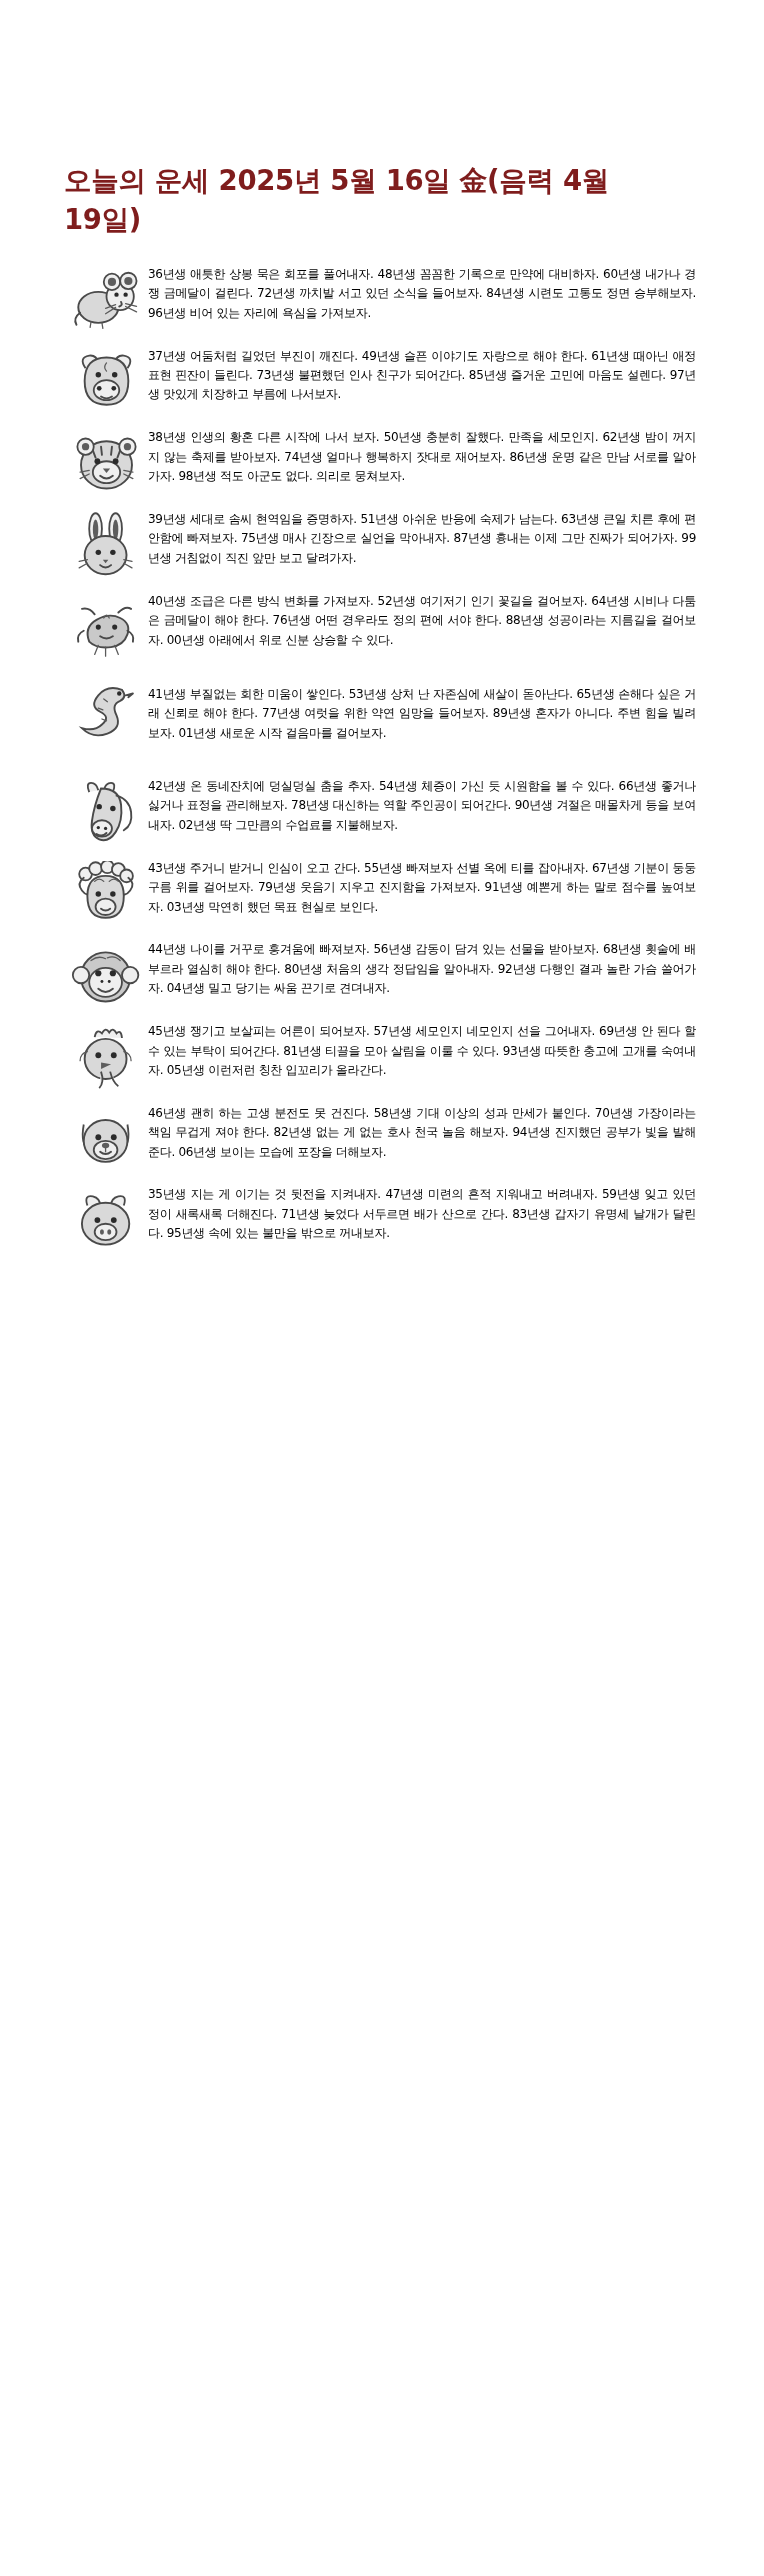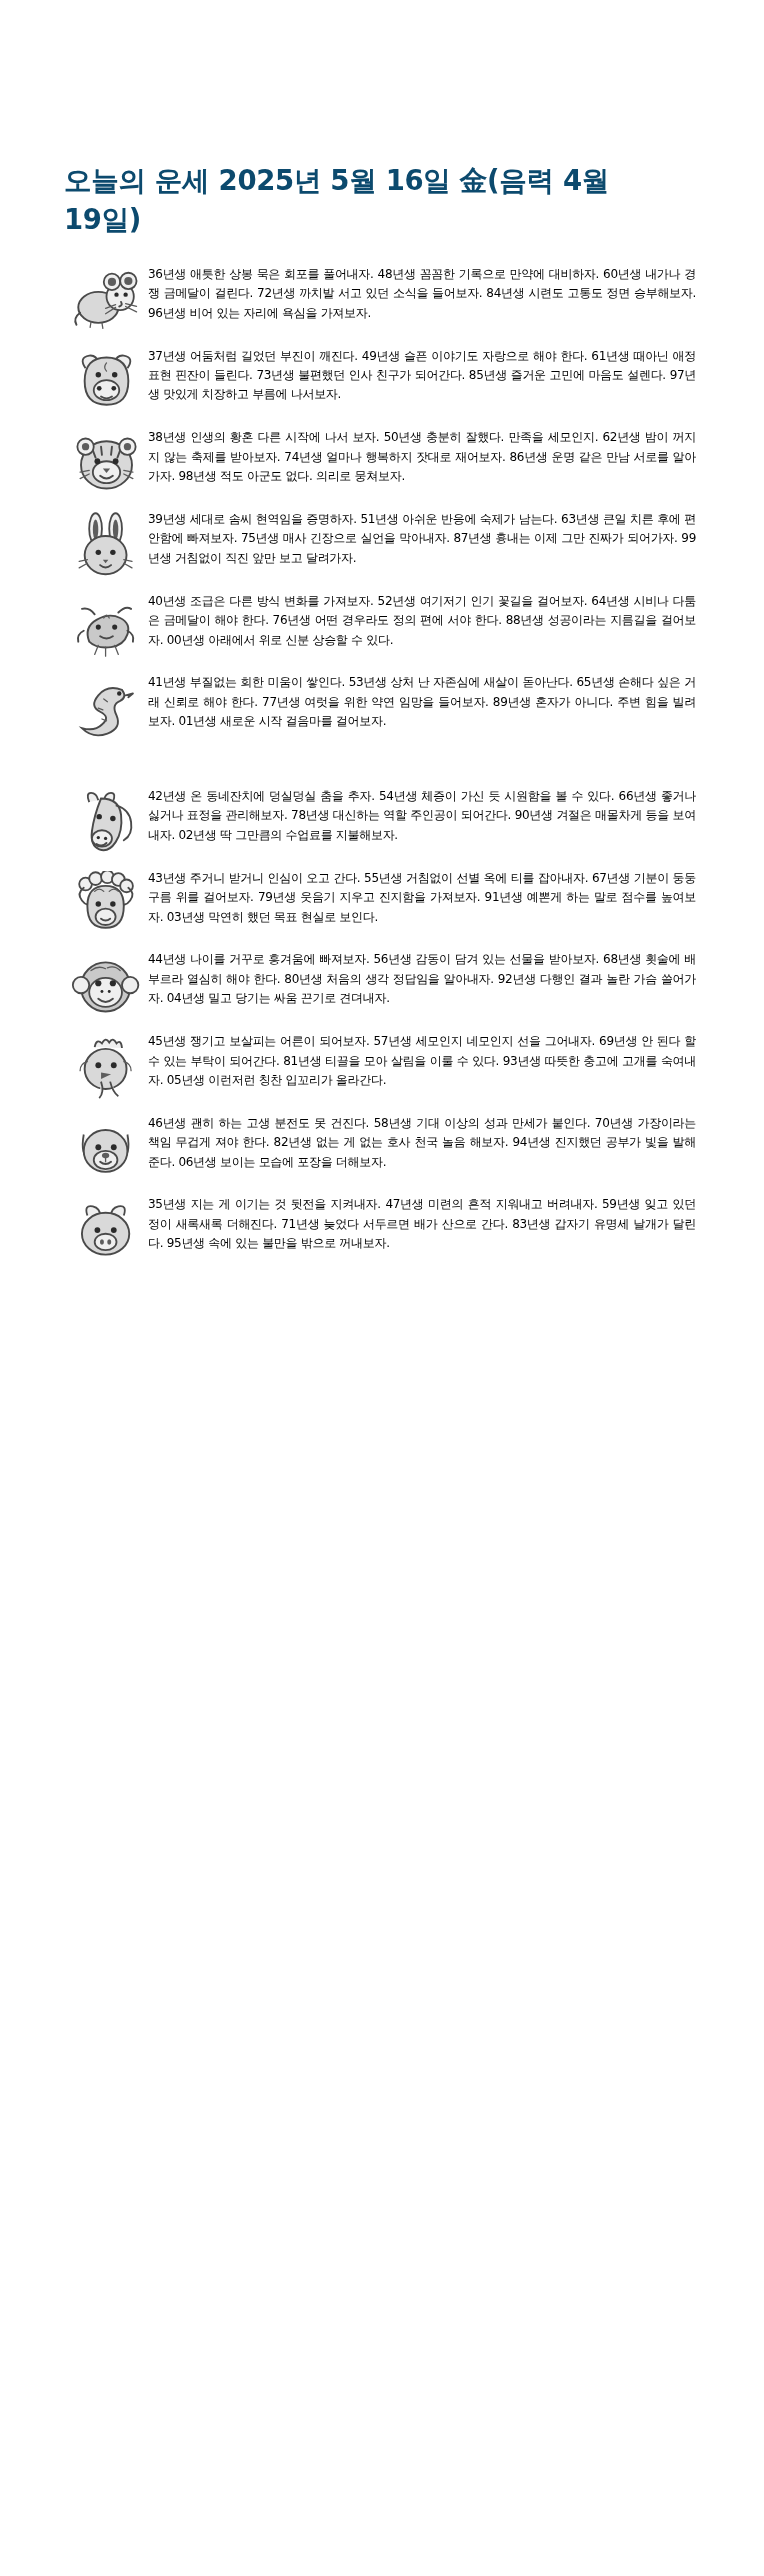--- a/index.html
+++ b/index.html
@@ -27,32 +27,33 @@
     top: 161px;
     width: 632px;
   }
   h1.title {
     font-size: 27.5px;
     line-height: 1.42;
     font-weight: bold;
     letter-spacing: -0.3px;
     margin: 0 0 24px 0;
     width: 586px;
-    color: #0c4a6e;
+    color: #7f1d1d;
   }
   .zodiac-list {
     display: block;
   }
   .zodiac-row {
     display: flex;
     align-items: flex-start;
     margin-bottom: 10px;
   }
   .zodiac-row.gap-after {
-    margin-bottom: 42px;
+    margin-bottom: 32px;
+    align-items: flex-end;
   }
   .icon-cell {
     width: 84px;
     min-width: 84px;
     padding-top: 3.7px;
     display: flex;
     justify-content: center;
     align-items: flex-start;
   }
   .text-cell {
@@ -220,21 +221,21 @@
             <path class="ln" d="M14 18 q-8 6 -2 14 q6 8 12 2"></path>
             <path class="ln" d="M63 18 q8 6 2 14 q-6 8 -12 2"></path>
             <path class="body-fill" d="M38 16 q20 0 20 22 q0 24 -20 24 q-20 0 -20 -24 q0 -22 20 -22 z"></path>
             <circle class="eye" cx="30" cy="36" r="3"></circle>
             <circle class="eye" cx="46" cy="36" r="3"></circle>
             <ellipse class="light" cx="38" cy="50" rx="11" ry="9"></ellipse>
             <path class="ln" d="M33 52 q5 4 10 0"></path>
             <path class="ln-thin" d="M26 22 q5 -5 10 0 M42 22 q5 -5 10 0"></path>
           </svg>
         </div>
-        <div class="text-cell">43년생 주거니 받거니 인심이 오고 간다. 55년생 거침없이 선별 옥에 티를 잡아내자. 67년생 기분이 둥둥 구름 위를 걸어보자. 79년생 웃음기 지우고 진지함을 가져보자. 91년생 예뽄게 하는 말로 점수를 높여보자. 03년생 막연히 했던 목표 현실로 보인다.</div>
+        <div class="text-cell">43년생 주거니 받거니 인심이 오고 간다. 55년생 빠져보자 선별 옥에 티를 잡아내자. 67년생 기분이 둥둥 구름 위를 걸어보자. 79년생 웃음기 지우고 진지함을 가져보자. 91년생 예뽄게 하는 말로 점수를 높여보자. 03년생 막연히 했던 목표 현실로 보인다.</div>
       </div>
 
       <div class="zodiac-row">
         <div class="icon-cell">
           <svg class="zodiac-icon" width="71" height="68" viewBox="0 0 78 74">
             <circle class="body-fill2" cx="38" cy="38" r="27"></circle>
             <circle class="light" cx="11" cy="36" r="9"></circle>
             <circle class="light" cx="65" cy="36" r="9"></circle>
             <ellipse class="light" cx="38" cy="44" rx="18" ry="16"></ellipse>
             <circle class="eye" cx="30" cy="34" r="3.4"></circle>

